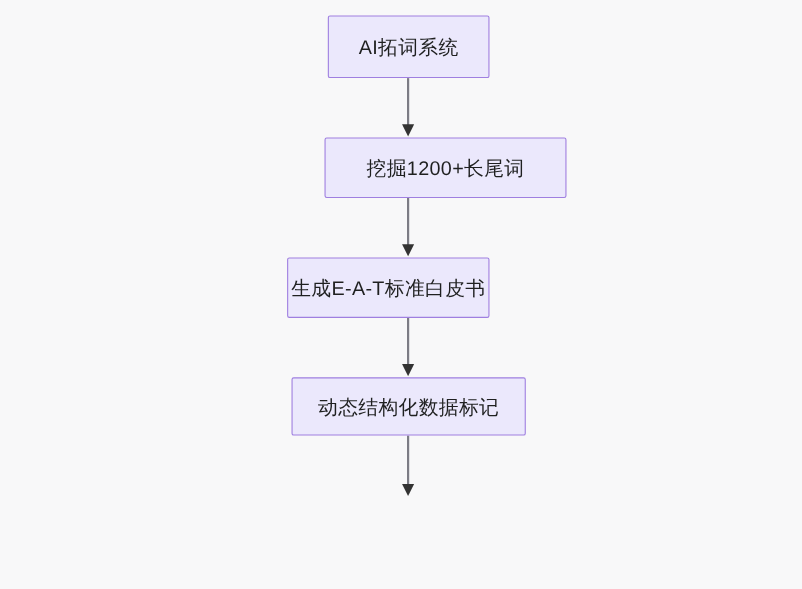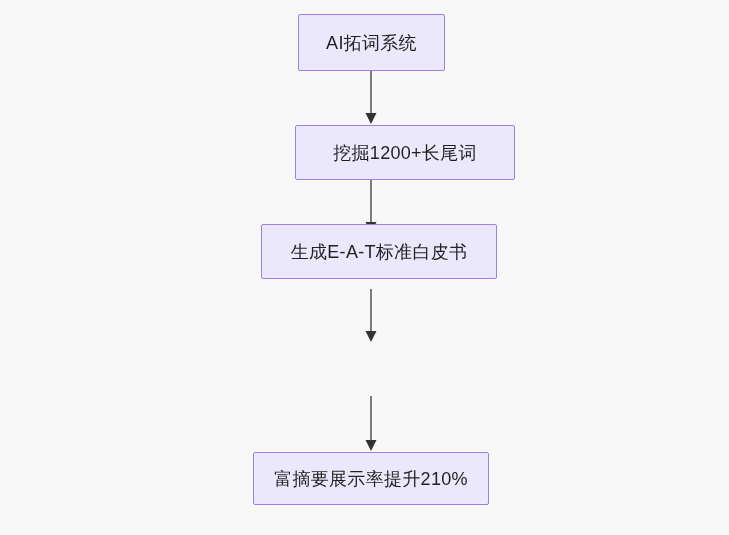--- a/index.html
+++ b/index.html
@@ -80,22 +80,22 @@
   </div>
 
   <div class="node" style="left:298px; top:14px; width:147px; height:57px;">
     <span class="node-label">AI拓词系统</span>
   </div>
 
   <div class="node" style="left:276px; top:125px; width:220px; height:55px;margin-left:19px;">
     <span class="node-label">挖掘1200+长尾词</span>
   </div>
 
-  <div class="node" style="left:261px; top:224px; width:236px; height:55px;">
+  <div class="node" style="left:261px; top:234px; width:184px; height:55px;">
     <span class="node-label">生成E-A-T标准白皮书</span>
   </div>
 
+  <div class="node" style="left:265px; top:343px; width:213px; height:53px;">
+    <span class="node-label">动态结构化数据标记</span>
+  </div>
 
-  <div class="node" style="left:253px; top:452px; width:236px; height:53px;">
-    <span class="node-label">富摘要展示率提升210%</span>
-  </div>
 
 </div>
 
 </body></html>

